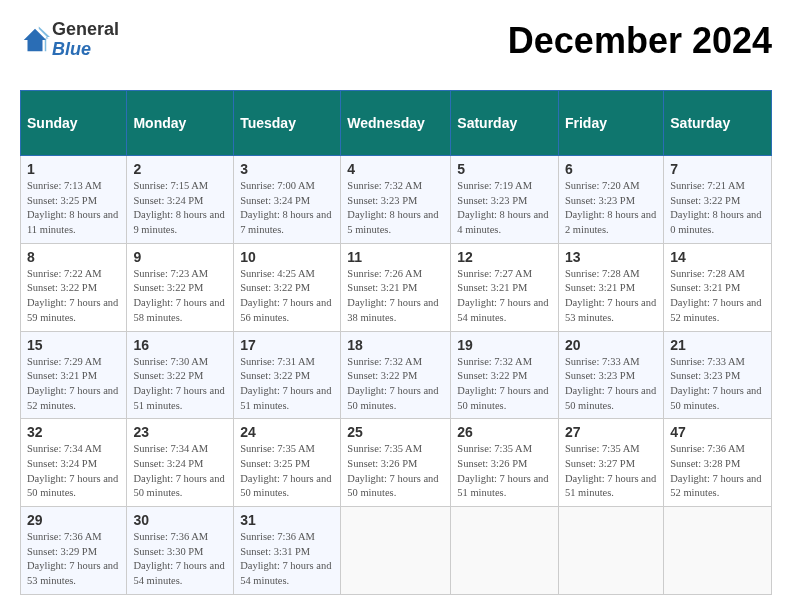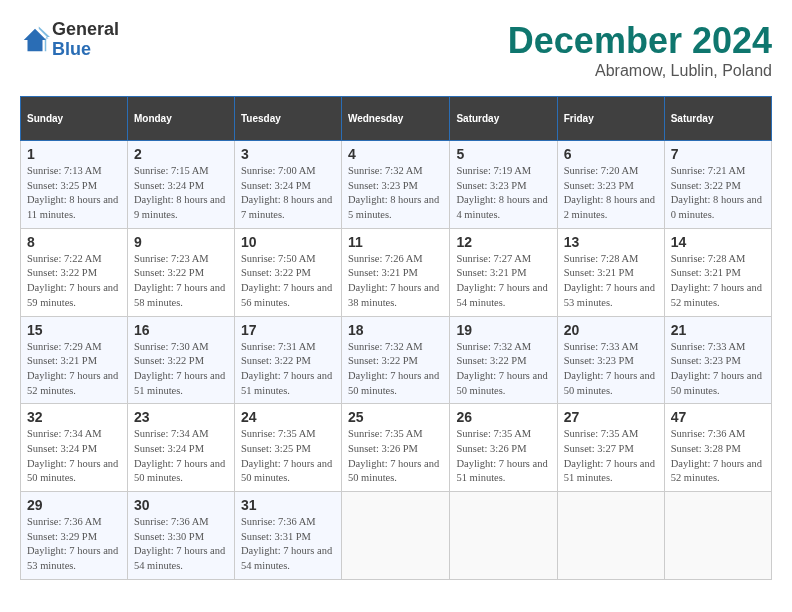--- a/index.html
+++ b/index.html
@@ -7,69 +7,70 @@
       font-family: Arial, sans-serif;
       background: #fff;
       width: 792px;
       min-height: 612px;
       padding: 20px;
     }
     .header {
       display: flex;
       justify-content: space-between;
       align-items: flex-start;
-      margin-bottom: 16px;
+      margin-bottom: 28px;
     }
     .logo {
       display: flex;
       align-items: center;
     }
     .logo-text {
       display: flex;
       flex-direction: column;
       line-height: 1.1;
     }
     .logo-general {
       font-size: 18px;
       font-weight: bold;
       color: #333;
     }
     .logo-blue {
       font-size: 18px;
       font-weight: bold;
       color: #2a6db5;
+      font-style: italic;
     }
     .logo-icon {
       width: 30px;
       height: 30px;
       margin-right: 2px;
     }
     .title-section {
       text-align: right;
     }
     .month-title {
       font-size: 36px;
       font-weight: bold;
-      color: #0f766e;
+      color: #000000;
     }
     .location {
       font-size: 16px;
       color: #555;
     }
     table {
       width: 100%;
       border-collapse: collapse;
       font-size: 11px;
     }
     thead tr th {
-      background-color: #404040;
+      background-color: #0f766e;
       color: #fff;
-      padding: 16px 6px;
+      padding: 24px 6px;
       text-align: left;
-      font-size: 10px;
+      font-size: 14px;
       font-weight: bold;
       border: 1px solid #2a6db5;
     }
     tbody tr td {
       border: 1px solid #ccc;
       padding: 5px 6px;
       vertical-align: top;
       width: 113px;
       min-height: 70px;
       background: #fff;
@@ -106,21 +107,20 @@
       <polygon points="20,5 35,20 30,20 30,35 10,35 10,20 5,20" fill="#2a6db5"></polygon>
       <polygon points="25,5 38,18 33,18 33,35 35,35 35,16 40,16 25,2" fill="#4a9fd4" opacity="0.7"></polygon>
     </svg>
     <div class="logo-text">
       <span class="logo-general">General</span>
       <span class="logo-blue">Blue</span>
     </div>
   </div>
   <div class="title-section">
     <div class="month-title">December 2024</div>
-    <div class="location">Abramow, Lublin, Poland</div>
   </div>
 </div>
 
 <table>
   <thead>
     <tr>
     <th>Sunday</th>
         <th>Monday</th>
         <th>Tuesday</th>
         <th>Wednesday</th>
@@ -201,21 +201,21 @@
         <span class="day-number">9</span>
         <div class="day-info">
           <span>Sunrise: </span><span>7:23 AM</span><br>
           <span>Sunset: </span><span>3:22 PM</span><br>
           <span>Daylight: </span><span>7 hours and 58 minutes.</span>
         </div>
       </td>
         <td>
         <span class="day-number">10</span>
         <div class="day-info">
-          <span>Sunrise: </span><span>7:50 AM</span><br>
+          <span>Sunrise: </span><span>4:25 AM</span><br>
           <span>Sunset: </span><span>3:22 PM</span><br>
           <span>Daylight: </span><span>7 hours and 56 minutes.</span>
         </div>
       </td>
         <td>
         <span class="day-number">11</span>
         <div class="day-info">
           <span>Sunrise: </span><span>7:26 AM</span><br>
           <span>Sunset: </span><span>3:21 PM</span><br>
           <span>Daylight: </span><span>7 hours and 38 minutes.</span>

